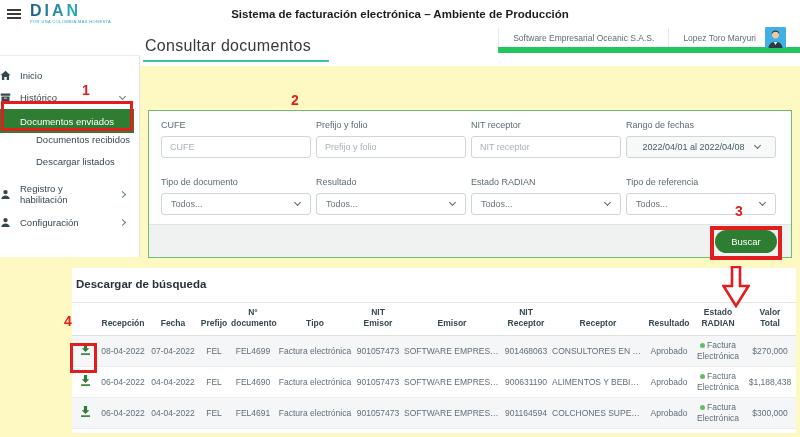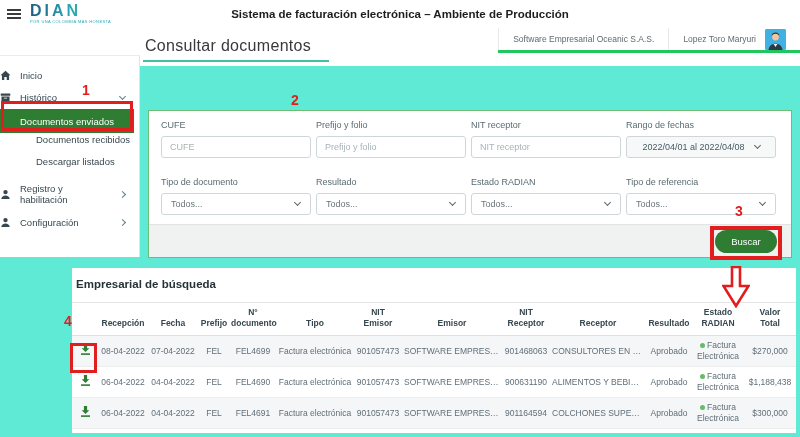--- a/index.html
+++ b/index.html
@@ -1,33 +1,33 @@
 <!DOCTYPE html>
 <html><head>
 <meta charset="utf-8">
 <style>
   * { margin:0; padding:0; box-sizing:border-box; }
   html,body { width:800px; height:437px; }
   body { font-family:"Liberation Sans", sans-serif; }
-  #app { position:relative; width:800px; height:437px; background:#5eead4; overflow:hidden; }
+  #app { position:relative; width:800px; height:437px; background:#fef9c3; overflow:hidden; }
 
   
   .top-white { position:absolute; left:0; top:0; width:800px; height:66px; background:#fff; }
   .topbar { position:absolute; left:0; top:0; width:800px; height:28px; background:#fff; }
   .hamburger { position:absolute; left:7px; top:9px; width:14px; height:11px; cursor:pointer; }
   .hamburger i { display:block; width:14px; height:2px; background:#3a3a3a; margin-bottom:2px; }
   .logo { position:absolute; left:30px; top:3px; line-height:1; }
   .logo .word { font-size:16px; font-weight:bold; letter-spacing:3px;
     background:linear-gradient(90deg,#1f5b80,#27a9b5,#43b556);
     -webkit-background-clip:text; background-clip:text; color:transparent; }
   .logo .tag { font-size:4px; color:#2aa9b8; letter-spacing:.4px; margin-top:1px; }
   .topbar-title { position:absolute; left:140px; right:140px; top:0; height:28px; line-height:28px;
     text-align:center; font-size:11.5px; font-weight:bold; color:#1d1d1d; }
   .subbar { position:absolute; right:0; top:28px; height:25px; display:flex; align-items:stretch;
-    background:#fff; border-bottom:3px solid #22c55e; }
+    background:#fff; border-bottom:6px solid #22c55e; }
   .chip { display:flex; align-items:center; padding:0 14px; border-left:1px solid #e7e9e9;
     font-size:8.5px; color:#5f6b70; }
   .chip .avatar { width:21px; height:21px; border-radius:2px; margin-left:9px; overflow:hidden;
     background:#41b0e4; }
 
   
   .page-title { position:absolute; left:145px; top:37px; font-size:16px; color:#37393a; letter-spacing:.3px; }
   .page-title-underline { position:absolute; left:143px; top:60px; width:186px; height:2px; background:#43bfa3; }
 
   
@@ -219,21 +219,21 @@
           <span class="chev"></span>
         </div>
       </div>
     </div>
     <div class="panel-footer">
       <button class="btn-buscar">Buscar</button>
     </div>
   </div>
 
   <div class="results">
-    <div class="results-heading">Empresarial de búsqueda</div>
+    <div class="results-heading">Descargar de búsqueda</div>
     <table>
       <colgroup>
         <col style="width:26px">
           <col style="width:50px">
           <col style="width:50px">
           <col style="width:32px">
         <col style="width:46px">
           <col style="width:78px">
           <col style="width:48px">
           <col style="width:100px">

